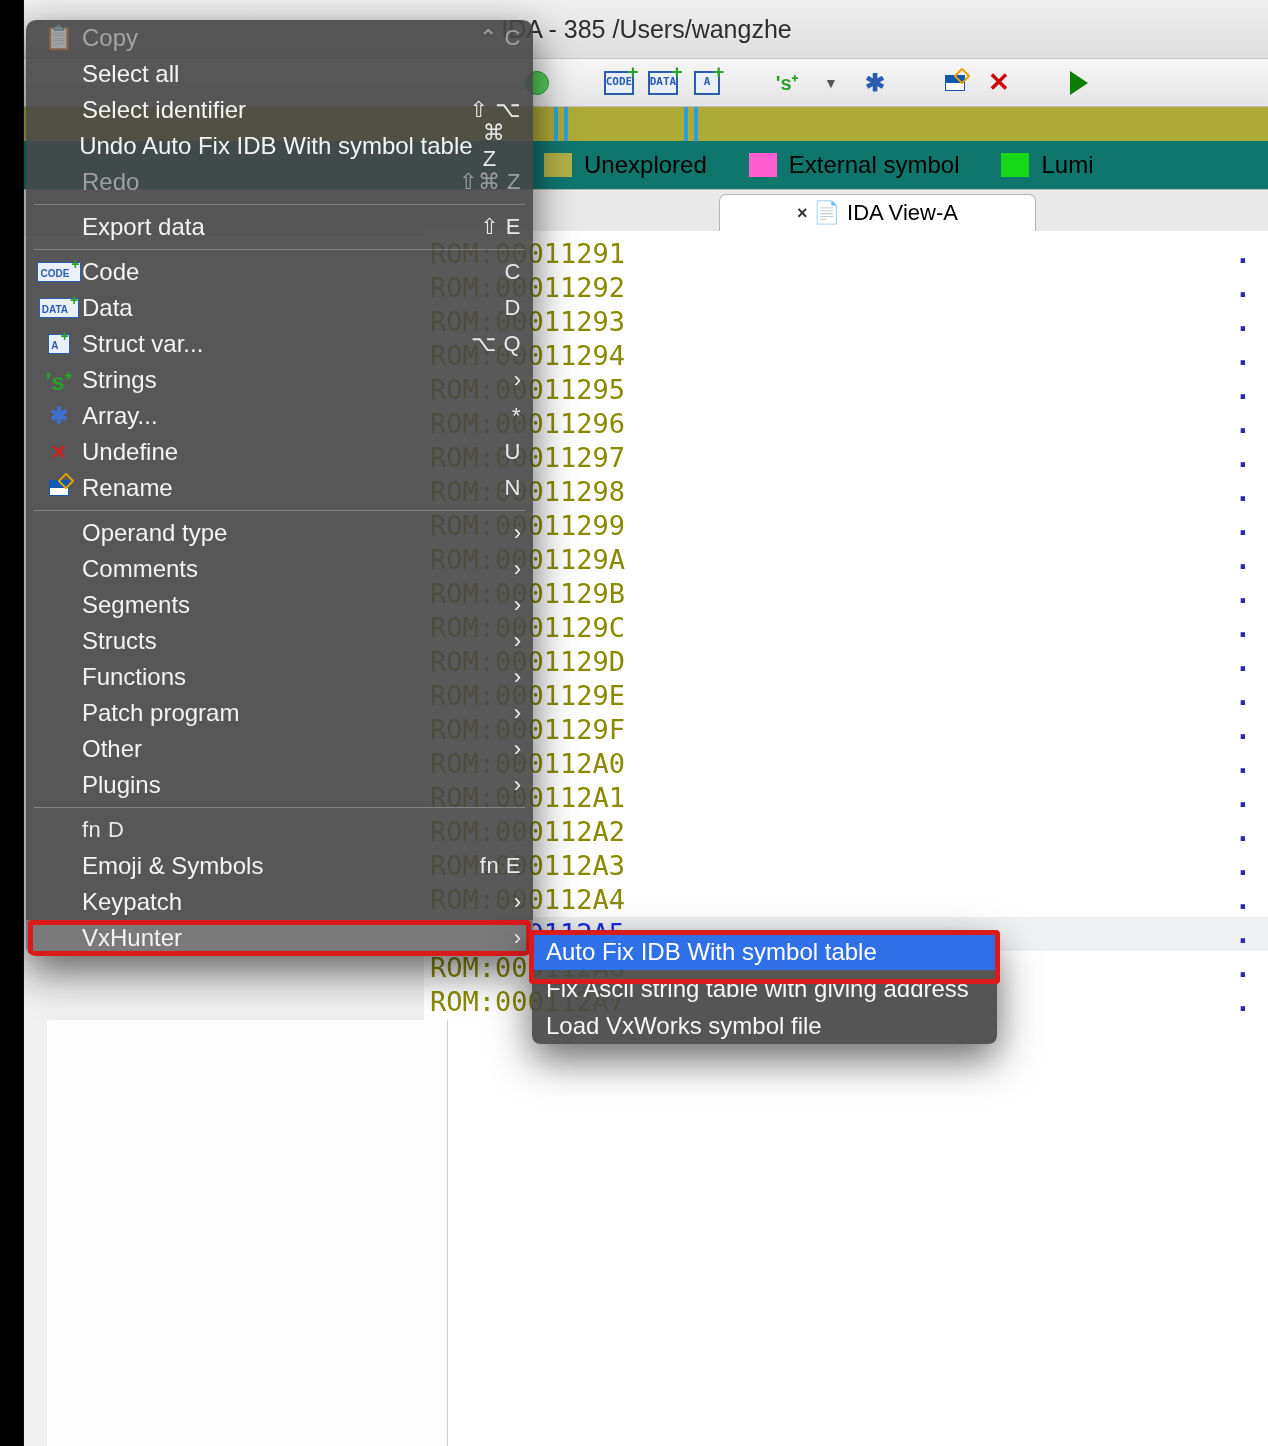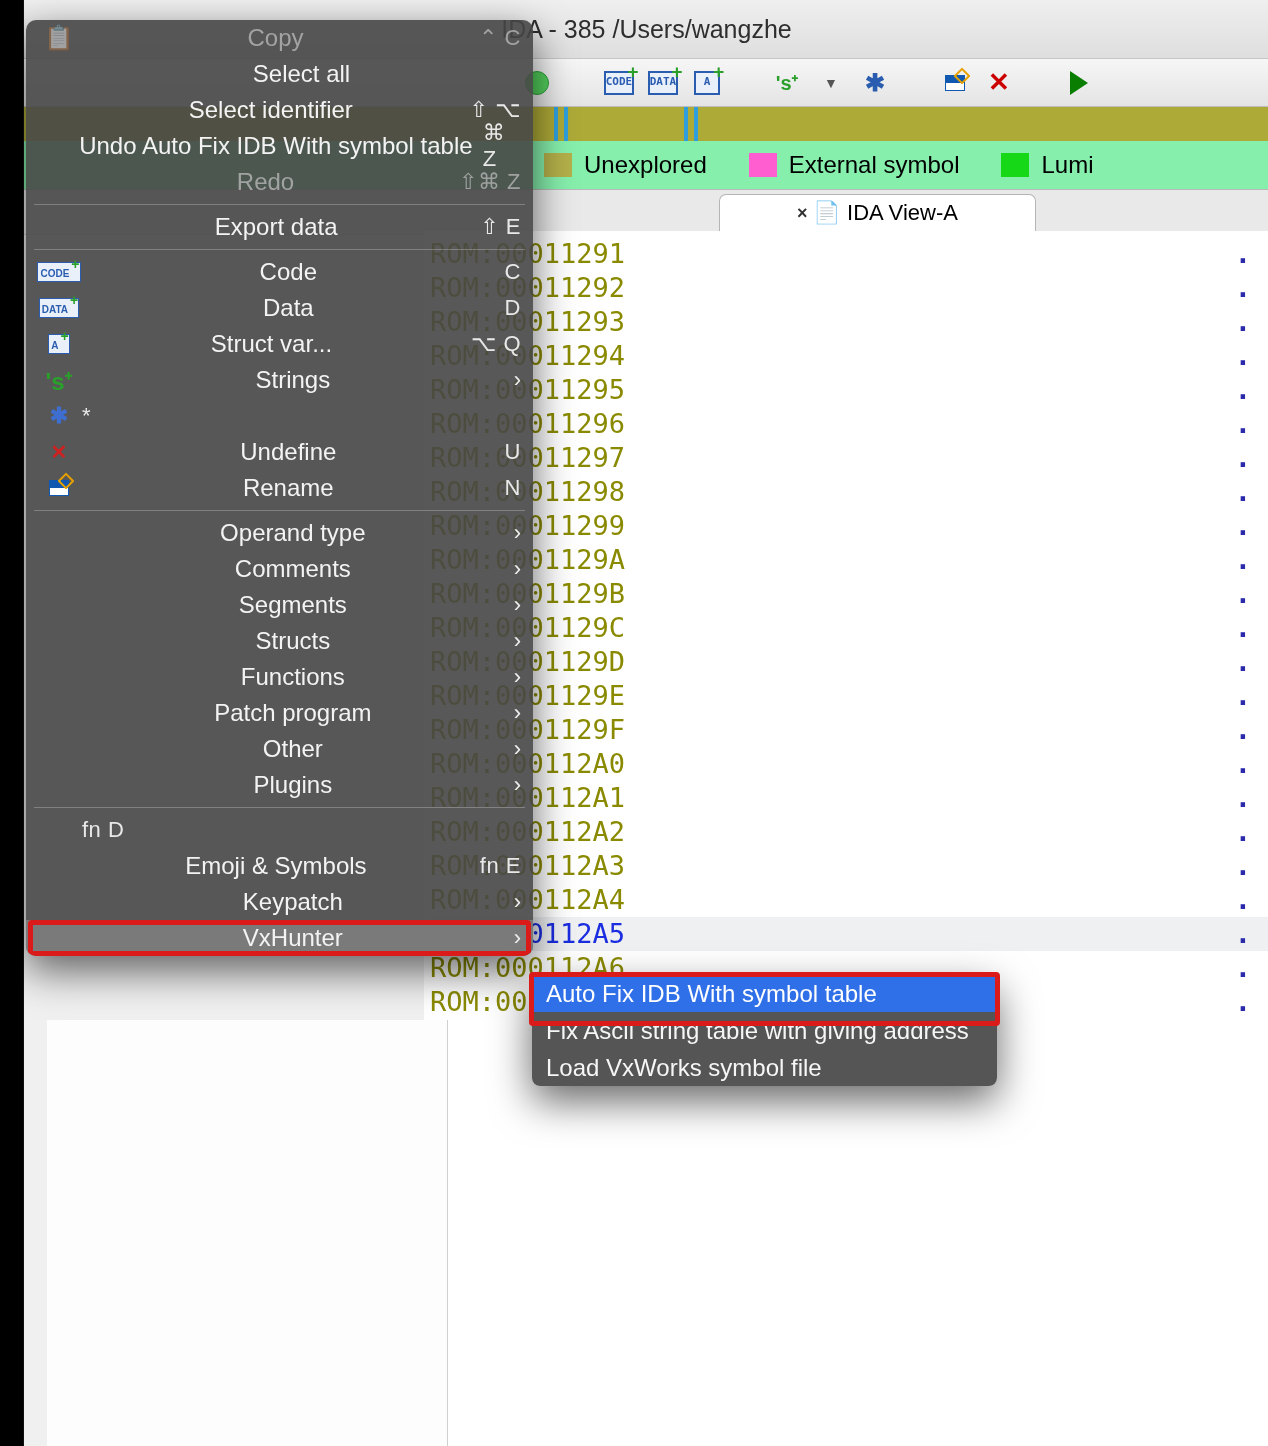--- a/index.html
+++ b/index.html
@@ -51,21 +51,21 @@
   .navbar-strip {
     height: 34px;
     background: #aeaa38;
     position: relative;
   }
   .navbar-strip .blue-mark { position:absolute; top:0; bottom:0; width:4px; background:#2e9fdc;}
   .navbar-strip .spaced { left:530px; } .navbar-strip .sp2{left:540px;} .navbar-strip .sp3{left:660px;} .navbar-strip .sp4{left:670px;}
   
   .legend {
     height: 48px;
-    background: #86efac;
+    background: #0f766e;
     border-bottom: 1px solid #b9b9b9;
     display: flex;
     align-items: center;
     padding-left: 520px;
     font-size: 24px;
     gap: 12px;
   }
   .sw { width: 28px; height: 24px; display:inline-block; }
   
   .tabbar {
@@ -139,34 +139,34 @@
     display: flex;
     align-items: center;
     height: 36px;
     padding: 0 12px 0 20px;
     gap: 10px;
     position: relative;
   }
   .ctxmenu .item.disabled { color: #bdbdbd; opacity: 0.75; }
   .ctxmenu .sep { height: 1px; background: rgba(255,255,255,0.25); margin: 4px 8px; }
   .ctxmenu .ico { width: 26px; display:flex; justify-content:center; }
-  .ctxmenu .lab { flex: 1; white-space: nowrap; text-align: center; }
+  .ctxmenu .lab { flex: 1; white-space: nowrap; }
   .ctxmenu .sc { color: #e8e8e8; font-size: 22px; letter-spacing: 0.5px; }
   .ctxmenu .disabled .sc { color:#bbb; }
   .ctxmenu .chv { font-size: 22px; color:#eee; }
   .ctxmenu .item.hl { background: #7a7a7a; }
   .ctxmenu .red-outline {
     position: absolute; left: 2px; right: 2px; top: 0; bottom:0;
     border: 5px solid #db1a1a; border-radius: 4px; pointer-events:none;
   }
   
   .submenu {
     position: absolute;
     left: 532px;
-    top: 975px;
+    top: 933px;
     width: 465px;
     color: #f6f6f6;
     font-size: 24px;
     z-index: 30;
     border-radius: 8px;
     background: rgba(70,70,70,0.92);
     box-shadow: 0 15px 40px rgba(0,0,0,0.6);
   }
   .submenu .sitem {
     height: 37px;
@@ -327,20 +327,21 @@
       <span class="ico">
         <span style="color:#2aa02a;font-weight:bold">'s⁺</span>
       </span>
       <span class="lab">Strings</span>
       <span class="chv">›</span>
     </div>
     <div class="item">
       <span class="ico">
         <span style="color:#3e6fd0;font-size:22px;font-weight:bold">✱</span>
       </span>
+      <span class="lab">Array...</span>
       <span class="sc">*</span>
     </div>
     <div class="item">
       <span class="ico">
         <span class="i-cross">✕</span>
       </span>
       <span class="lab">Undefine</span>
       <span class="sc">U</span>
     </div>
     <div class="item">

